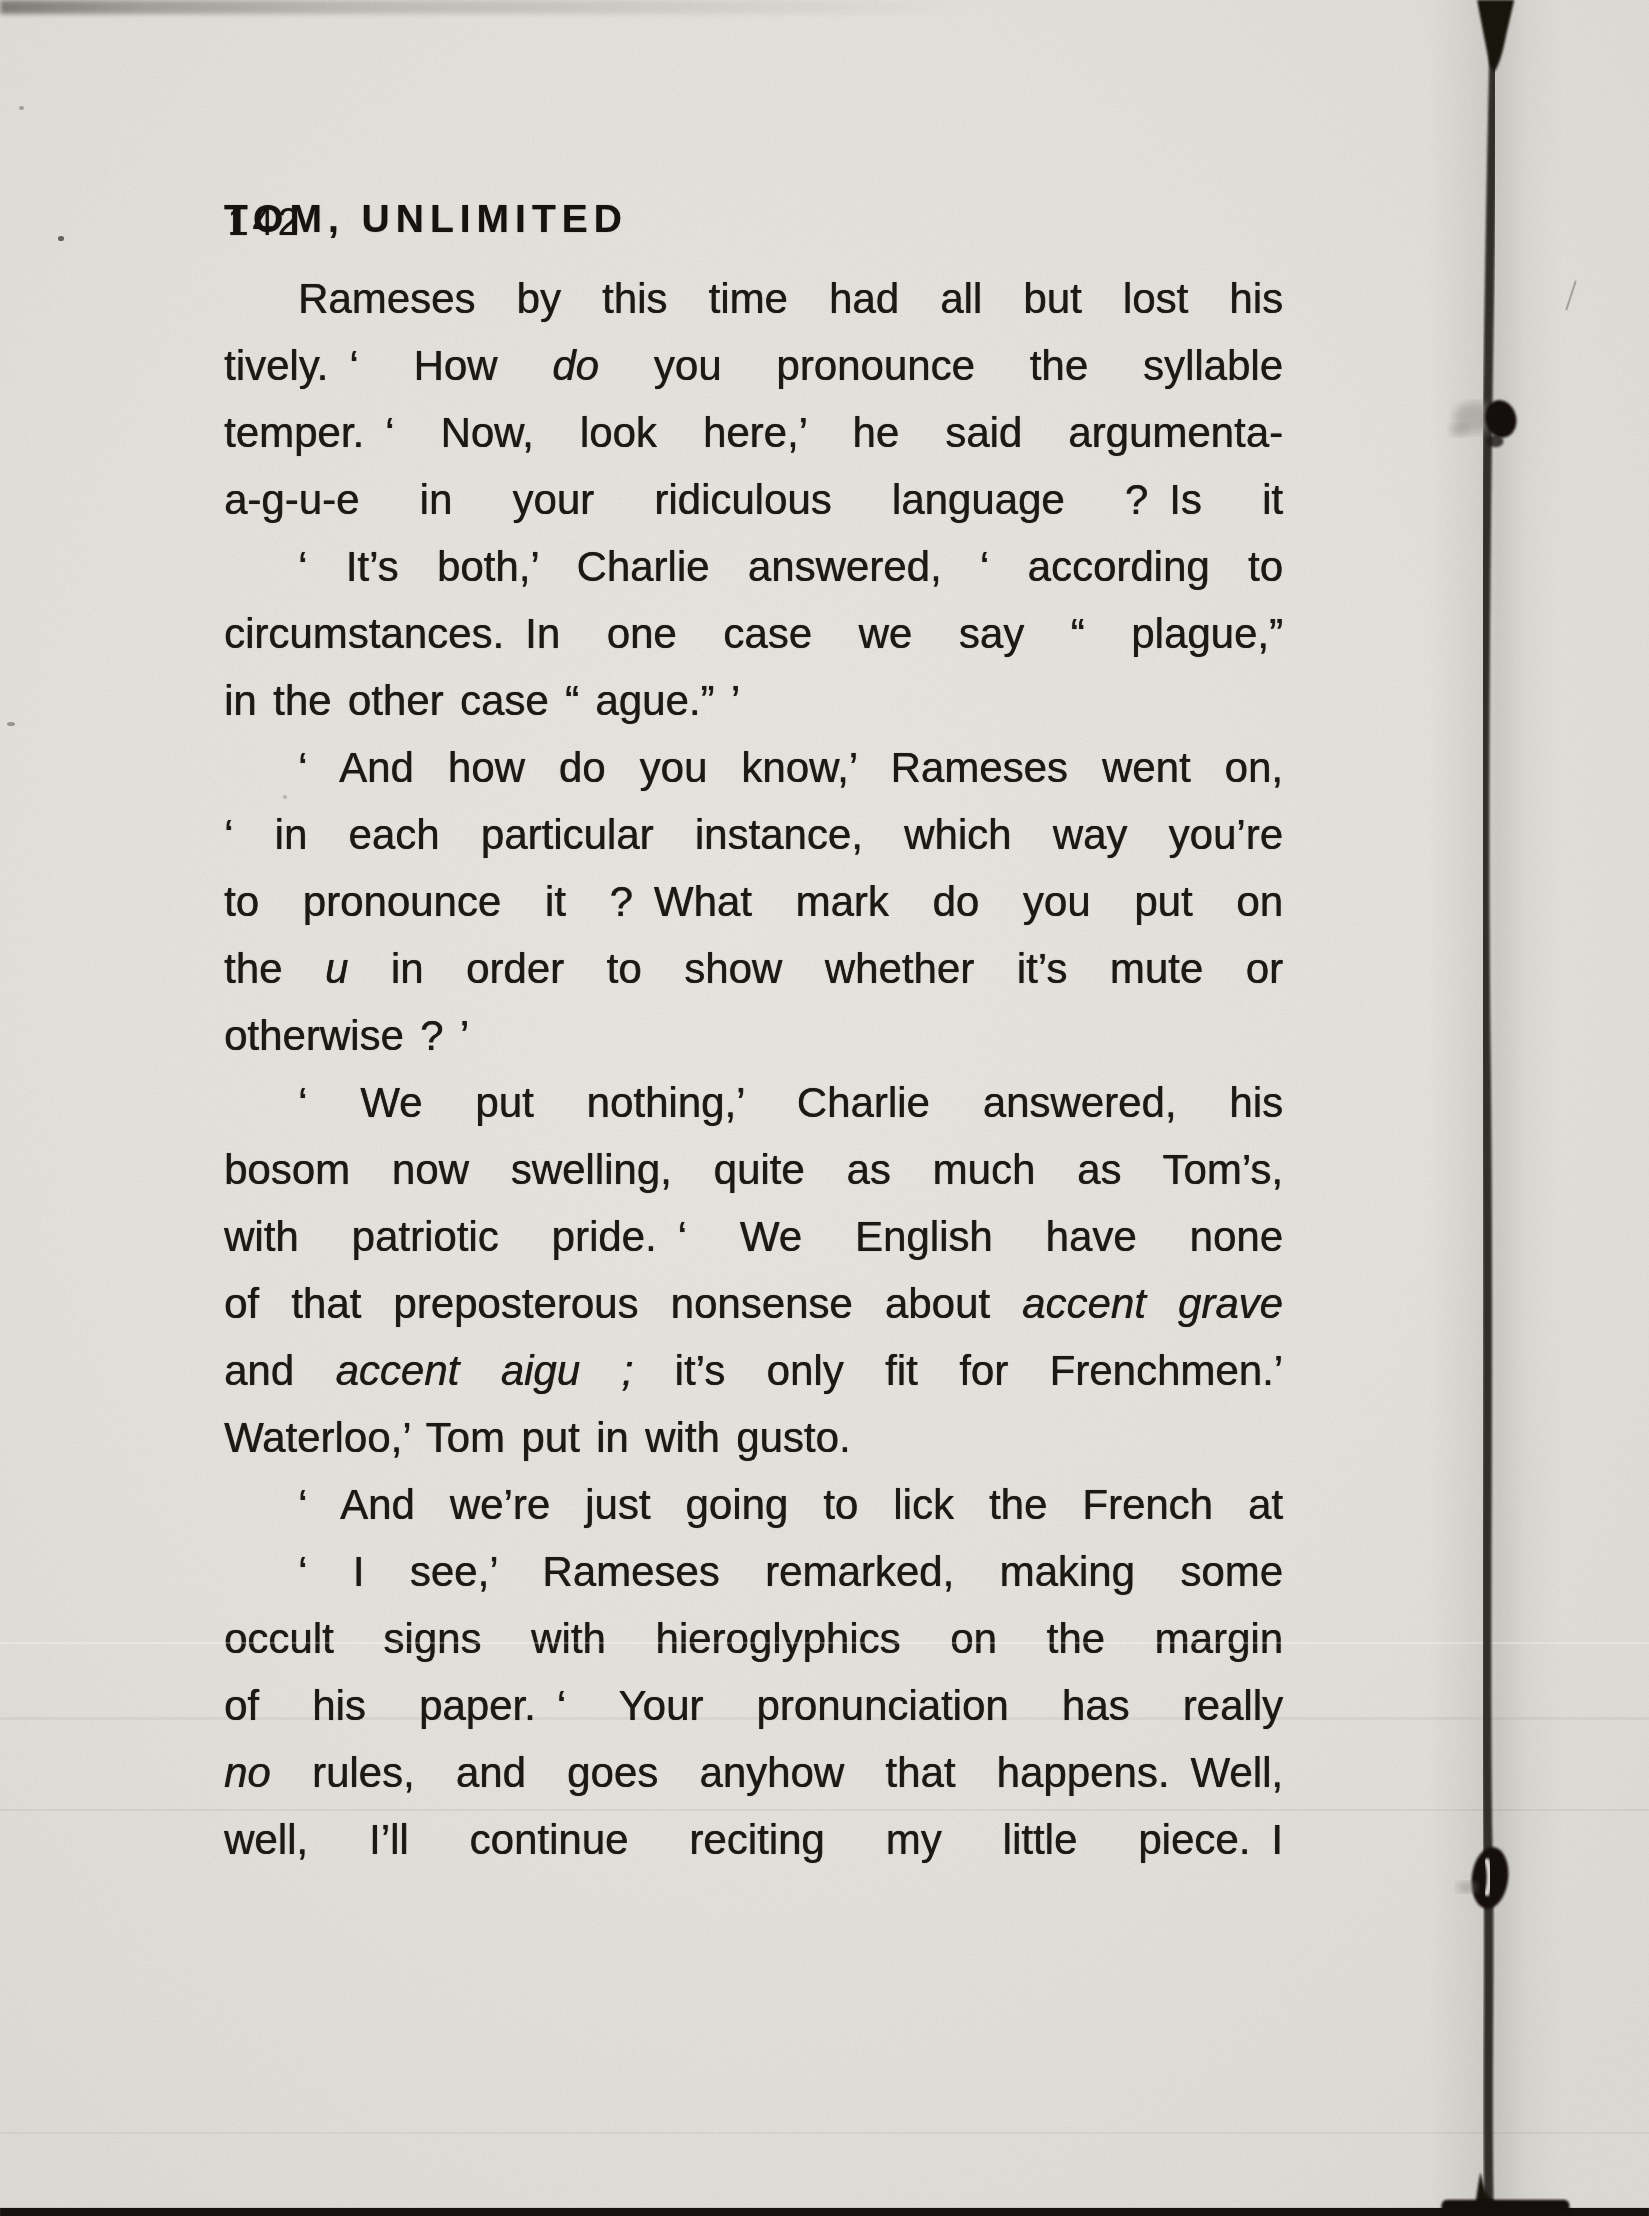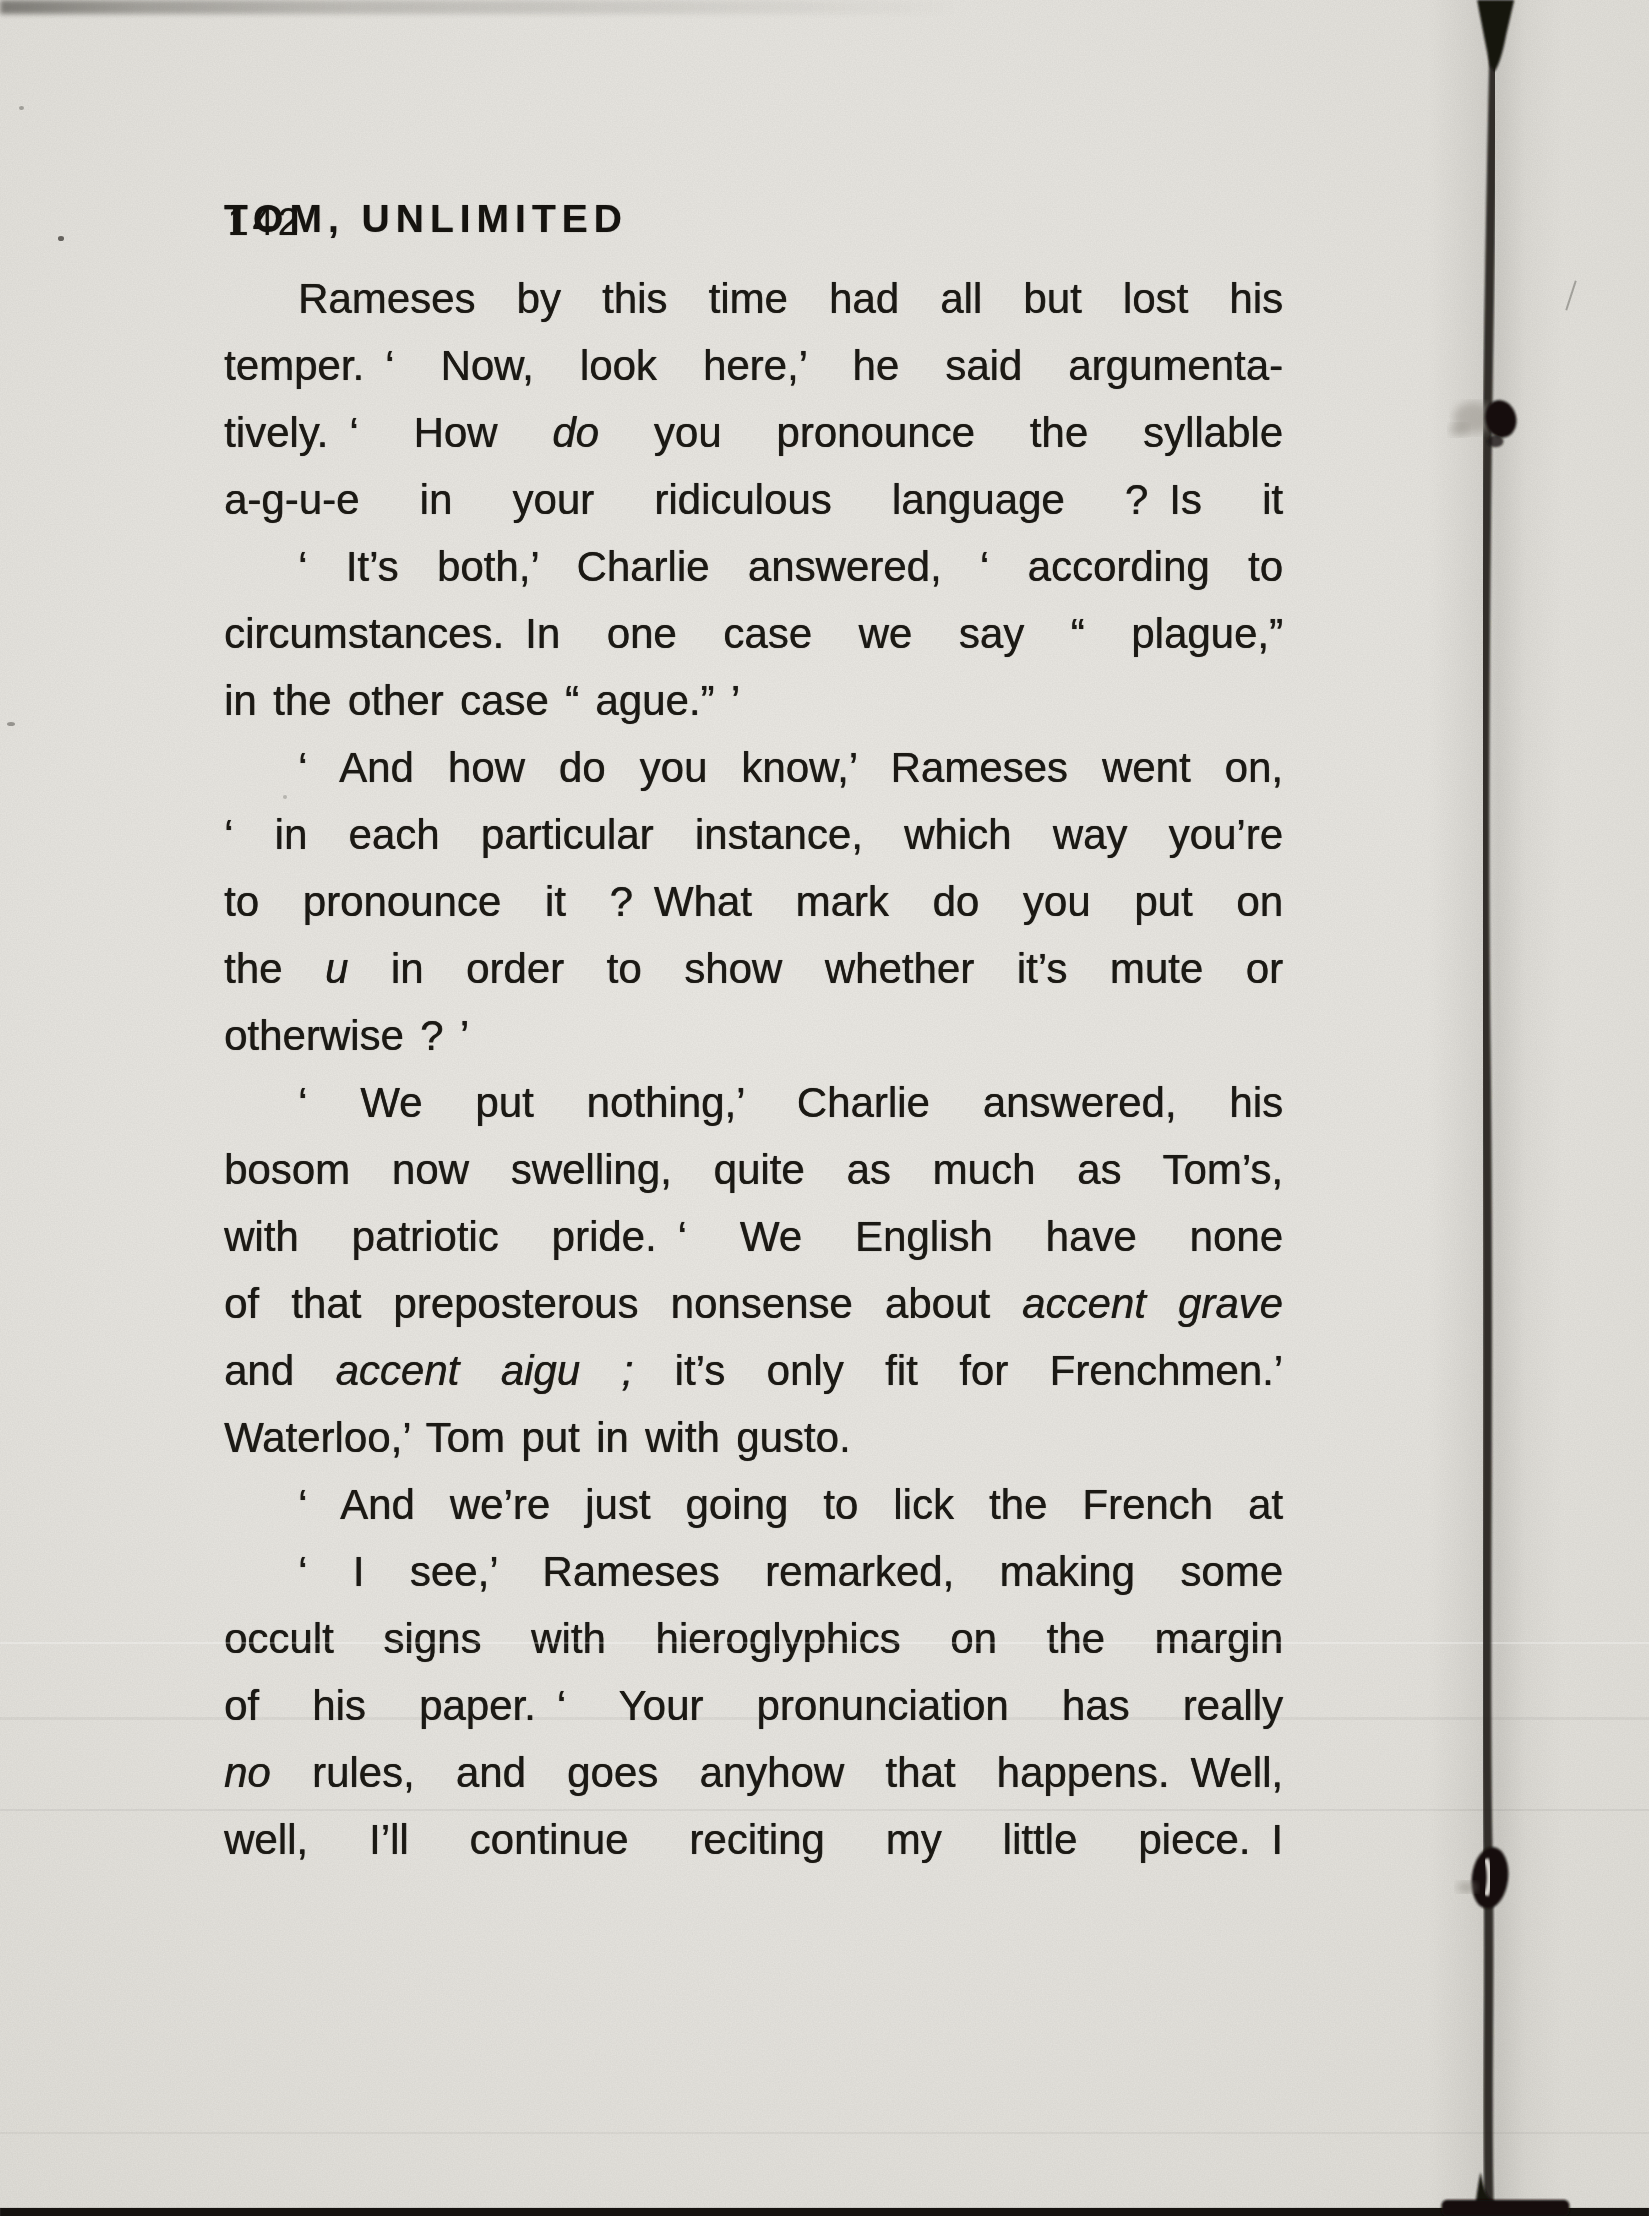--- a/index.html
+++ b/index.html
@@ -74,22 +74,22 @@
   <div class="top-smudge"></div>
   <div class="gutter-shade"></div>
 
   <div class="header-row">
     <span class="folio">142</span>
     <span class="header-title">TOM, UNLIMITED</span>
   </div>
 
   <main class="body-text">
       <div class="line jl indent"><span>Rameses by this time had all but lost his</span></div>
+      <div class="line jl"><span>tively. ‘ How </span><span class="it">do</span><span> you pronounce the syllable</span></div>
       <div class="line jl"><span>temper. ‘ Now, look here,’ he said argumenta-</span></div>
-      <div class="line jl"><span>tively. ‘ How </span><span class="it">do</span><span> you pronounce the syllable</span></div>
       <div class="line jl"><span>a-g-u-e in your ridiculous language ? Is it</span></div>
       <div class="line jl indent"><span>‘ It’s both,’ Charlie answered, ‘ according to</span></div>
       <div class="line jl"><span>circumstances. In one case we say “ plague,”</span></div>
       <div class="line ll"><span>in the other case “ ague.” ’</span></div>
       <div class="line jl indent"><span>‘ And how do you know,’ Rameses went on,</span></div>
       <div class="line jl"><span>‘ in each particular instance, which way you’re</span></div>
       <div class="line jl"><span>to pronounce it ? What mark do you put on</span></div>
       <div class="line jl"><span>the </span><span class="it">u</span><span> in order to show whether it’s mute or</span></div>
       <div class="line ll"><span>otherwise ? ’</span></div>
       <div class="line jl indent"><span>‘ We put nothing,’ Charlie answered, his</span></div>

